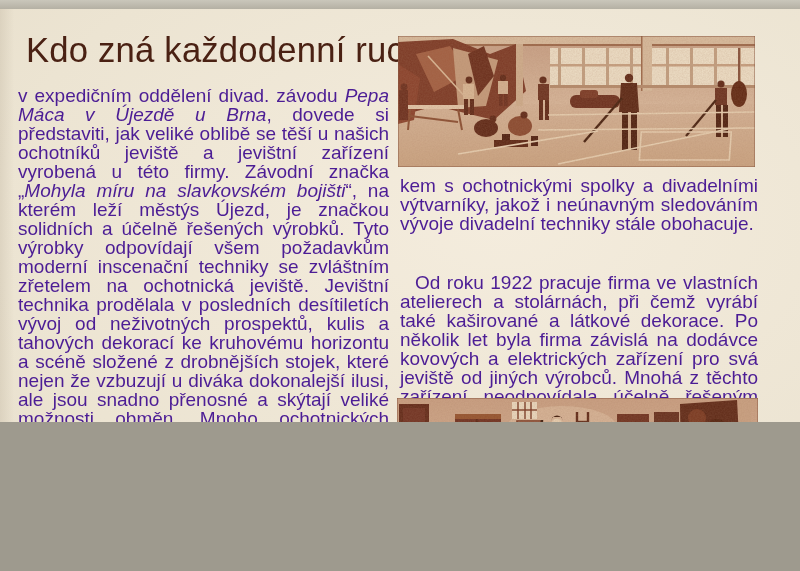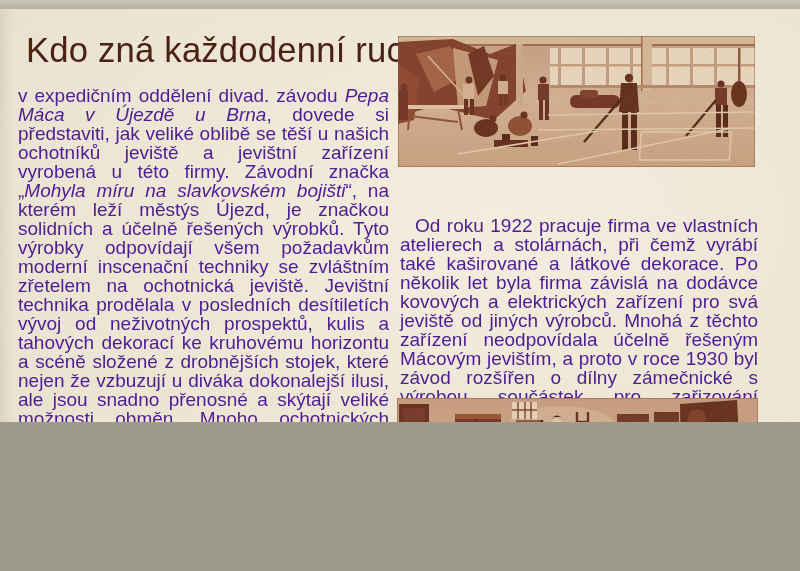--- a/index.html
+++ b/index.html
@@ -55,20 +55,21 @@
   <div class="top-band"></div>
   <div class="paper"></div>
 
   <h1 class="title">Kdo zná každodenní ruch</h1>
 
   <div class="col col-left">
     <p>v expedičním oddělení divad. závodu <i>Pepa Máca v Újezdě u Brna</i>, dovede si představiti, jak veliké oblibě se těší u našich ochotníků jeviště a jevištní zařízení vyrobená u této firmy. Závodní značka „<i>Mohyla míru na slavkovském bojišti</i>“, na kterém leží městýs Újezd, je značkou solidních a účelně řešených výrobků. Tyto výrobky odpovídají všem požadavkům moderní inscenační techniky se zvláštním zřetelem na ochotnická jeviště. Jevištní technika prodělala v posledních desítiletích vývoj od neživotných prospektů, kulis a tahových dekorací ke kruhovému horizontu a scéně složené z drobnějších stojek, které nejen že vzbuzují u diváka dokonalejší ilusi, ale jsou snadno přenosné a skýtají veliké možnosti obměn. Mnoho ochotnických souborů se obrátilo s důvěrou na majitele závodu <i>Pepu Mácu</i>, aby jim zastaralá jeviště zmodernisoval. Četná uznání svědčí o tom, že tyto úpravy scén byly provedeny k úplné spokojenosti spolků a dokazují, že práce v těchto závodech je řízena rukou zkušeného odborníka, který má k divadlu kladný poměr a zná jeho potřeby. Tímto odborníkem je sám majitel firmy <i>Pepa Máca</i>. Jeho upřímný zájem o divadlo a podnikavý duch přivedly závod k dnešnímu rozvoji, ač začátky, jako vždy, byly těžké. Již ve svých učňovských letech v Přerově našel si jasnou cestu pro své budoucí podnikání, totiž, umožnit i těm nejmenším ochotnickým spolkům provozování divadelních her na jevištích za daných okolností co nejdokonalejších. Od této zásady, sloužit ochotníkům, se nikdy neodklonil a právě dokonalému využití všech prostorových a technických možností <i>u malých jevišť</i> věnoval většinu svého studia, dříve než zřídil vlastní dílny. S každým nově zařízeným nebo zmodernisovaným jevištěm získával nové zkušenosti, které s neustálým sty-</p>
   </div>
 
   <div class="col col-right">
+    <p class="p1">kem s ochotnickými spolky a divadelními výtvarníky, jakož i neúnavným sledováním vývoje divadelní techniky stále obohacuje.</p>
     <p class="p2">Od roku 1922 pracuje firma ve vlastních atelierech a stolárnách, při čemž vyrábí také kaširované a látkové dekorace. Po několik let byla firma závislá na dodávce kovových a elektrických zařízení pro svá jeviště od jiných výrobců. Mnohá z těchto zařízení neodpovídala účelně řešeným Mácovým jevištím, a proto v roce 1930 byl závod rozšířen o dílny zámečnické s výrobou součástek pro zařizování kruhových horizontů a v roce 1936 také o dílny elektrotechnické. Od té doby rozšiřuje majitel rok od roku jednotlivá oddělení svého závodu, aby stačil obsáhnouti stále vzrůstající výrobu. Dík této neúnavné práci dosáhl <i>Pepa Máca</i> tako-</p>
   </div>
 
   <figure class="photo photo-top">
     <svg viewBox="0 0 357 131">
       <defs>
         <linearGradient id="wallA" x1="0" y1="0" x2="0" y2="1">
           <stop offset="0" stop-color="#c7a086"></stop>
             <stop offset="1" stop-color="#d8b89c"></stop>
         </linearGradient>

